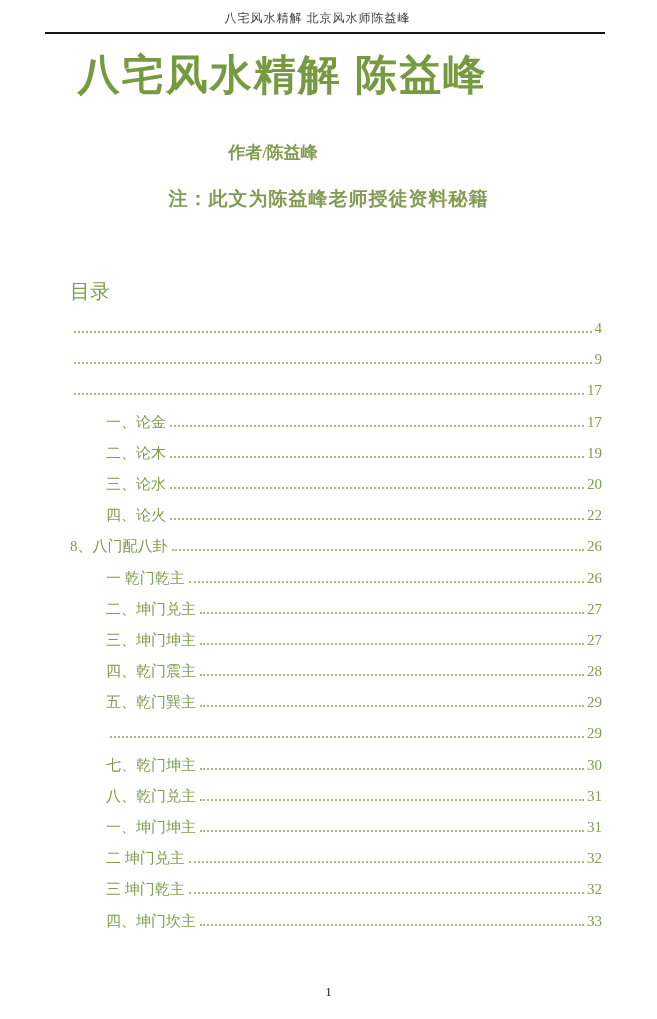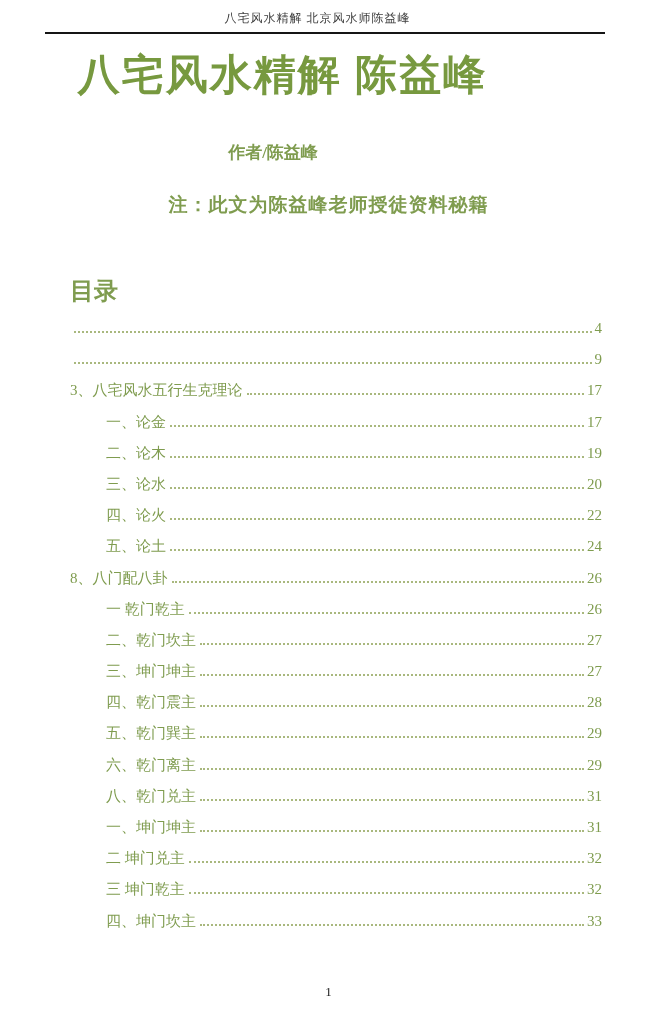--- a/index.html
+++ b/index.html
@@ -37,29 +37,29 @@
     letter-spacing:2px;
     color:var(--accent_green);
   }
   .author-line{
     position:absolute;top:140px;left:0;width:546px;
     text-align:center;
     font-size:17px;line-height:26px;font-weight:bold;
     color:var(--text_green);
   }
   .note-line{
-    position:absolute;top:190px;left:0;width:657px;
+    position:absolute;top:184px;left:0;width:657px;
     text-align:center;
     font-size:19px;line-height:30px;font-weight:bold;
     letter-spacing:1px;
     color:var(--text_green);
   }
   .toc-heading{
     position:absolute;top:277px;left:70px;
-    font-size:24px;line-height:28px;font-weight:bold;
+    font-size:20px;line-height:28px;font-weight:normal;
     color:var(--text_green);
   }
   .toc{
     position:absolute;top:313px;left:70px;width:532px;
   }
   .toc-row{
     display:flex;
     align-items:baseline;
     height:31.2px;
   }
@@ -108,21 +108,20 @@
 
     <div class="toc-row lvl1">
       <span class="toc-leader"></span>
       <span class="toc-page">4</span>
     </div>
     <div class="toc-row lvl1">
       <span class="toc-leader"></span>
       <span class="toc-page">9</span>
     </div>
     <div class="toc-row lvl1">
-      <span class="toc-label">3、八宅风水五行生克理论</span>
       <span class="toc-leader"></span>
       <span class="toc-page">17</span>
     </div>
     <div class="toc-row lvl2">
       <span class="toc-label">一、论金</span>
       <span class="toc-leader"></span>
       <span class="toc-page">17</span>
     </div>
     <div class="toc-row lvl2">
       <span class="toc-label">二、论木</span>
@@ -132,59 +131,58 @@
     <div class="toc-row lvl2">
       <span class="toc-label">三、论水</span>
       <span class="toc-leader"></span>
       <span class="toc-page">20</span>
     </div>
     <div class="toc-row lvl2">
       <span class="toc-label">四、论火</span>
       <span class="toc-leader"></span>
       <span class="toc-page">22</span>
     </div>
-    <div class="toc-row lvl2">
-      <span class="toc-label">五、论土</span>
-      <span class="toc-leader"></span>
-      <span class="toc-page">24</span>
-    </div>
     <div class="toc-row lvl1">
       <span class="toc-label">8、八门配八卦</span>
       <span class="toc-leader"></span>
       <span class="toc-page">26</span>
     </div>
     <div class="toc-row lvl2">
       <span class="toc-label">一 乾门乾主</span>
       <span class="toc-leader"></span>
       <span class="toc-page">26</span>
     </div>
     <div class="toc-row lvl2">
-      <span class="toc-label">二、乾门坎主</span>
+      <span class="toc-label">二、坤门兑主</span>
       <span class="toc-leader"></span>
       <span class="toc-page">27</span>
     </div>
     <div class="toc-row lvl2">
       <span class="toc-label">三、坤门坤主</span>
       <span class="toc-leader"></span>
       <span class="toc-page">27</span>
     </div>
     <div class="toc-row lvl2">
       <span class="toc-label">四、乾门震主</span>
       <span class="toc-leader"></span>
       <span class="toc-page">28</span>
     </div>
     <div class="toc-row lvl2">
       <span class="toc-label">五、乾门巽主</span>
       <span class="toc-leader"></span>
       <span class="toc-page">29</span>
     </div>
     <div class="toc-row lvl2">
-      <span class="toc-label">六、乾门离主</span>
       <span class="toc-leader"></span>
       <span class="toc-page">29</span>
+    </div>
+    <div class="toc-row lvl2">
+      <span class="toc-label">七、乾门坤主</span>
+      <span class="toc-leader"></span>
+      <span class="toc-page">30</span>
     </div>
     <div class="toc-row lvl2">
       <span class="toc-label">八、乾门兑主</span>
       <span class="toc-leader"></span>
       <span class="toc-page">31</span>
     </div>
     <div class="toc-row lvl2">
       <span class="toc-label">一、坤门坤主</span>
       <span class="toc-leader"></span>
       <span class="toc-page">31</span>

